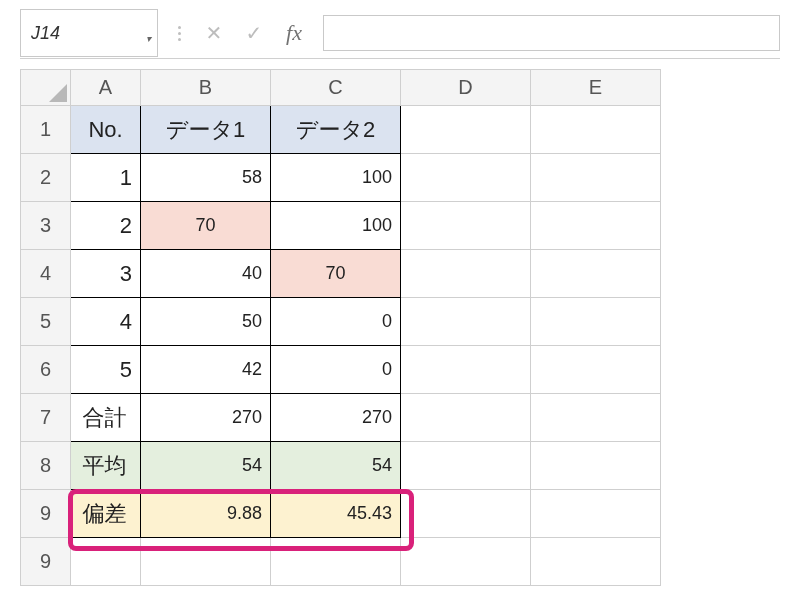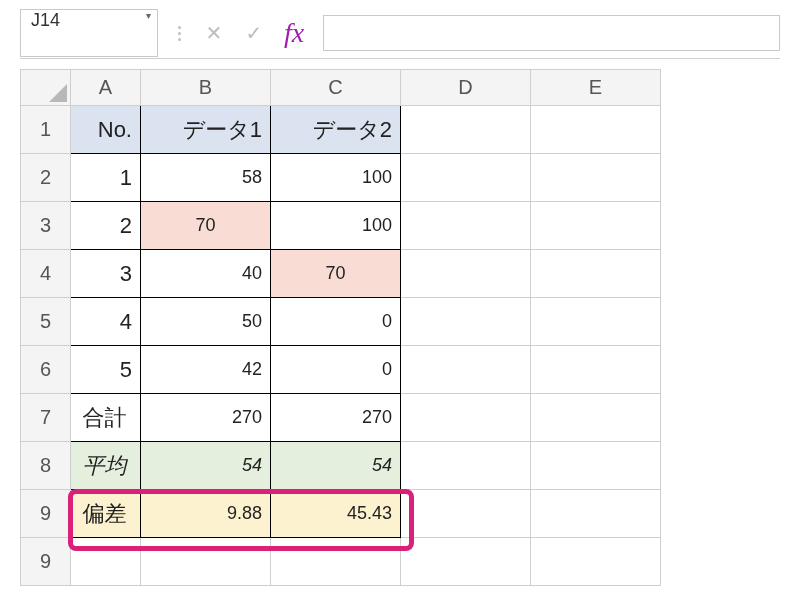--- a/index.html
+++ b/index.html
@@ -29,26 +29,27 @@
     gap: 10px;
     padding-top: 8px;
     border-bottom: 1px solid #d0d0d0;
   }
   .name-box {
     width: 120px;
     height: 34px;
     background: #ffffff;
     border: 1px solid #c9c9c9;
     display: flex;
-    align-items: flex-start;
+    align-items: flex-end;
     justify-content: space-between;
     padding: 0 6px 12px 10px;
     font-size: 18px;
     color: #333;
     position: relative;
+    font-style: italic;
   }
   .name-box .dd {
     font-size: 10px;
     color: #666;
   }
   .fb-btns {
     display: flex;
     align-items: center;
     gap: 18px;
     padding: 0 8px;
@@ -56,22 +57,22 @@
   }
   .fb-btn {
     width: 22px;
     text-align: center;
     font-size: 20px;
     line-height: 1;
   }
   .fb-btn.fx {
     font-style: italic;
     font-family: "Times New Roman", serif;
-    color: #a21caf;
-    font-size: 28px;
+    color: #737373;
+    font-size: 22px;
   }
   .dots {
     display: flex;
     flex-direction: column;
     gap: 3px;
     margin-left: 10px;
     margin-right: 4px;
   }
   .dots span {
     width: 3px; height: 3px; background: #bfbfbf; border-radius: 50%;
@@ -153,28 +154,28 @@
   }
   .data-num {
     text-align: right;
     font-size: 22px;
     color: #222;
     background: #fff;
     border: 1px solid #000;
   }
   .hdr-cell {
     background: #dbe3f0;
-    text-align: right;
+    text-align: center;
     font-size: 22px;
     color: #222;
     border: 1px solid #000;
     margin-left: 44px;
   }
   .hl-orange { background: #f9dcd4 !important; text-align: center; }
-  .hl-green  { background: #e4efde !important; font-style: italic; }
+  .hl-green  { background: #e4efde !important; }
   .hl-yellow { background: #fdf2d0 !important; }
 
   .empty-cell {
     background: #fff;
   }
 
   .red-box {
     position: absolute;
     border: 5px solid #d9217a;
     border-radius: 8px;

